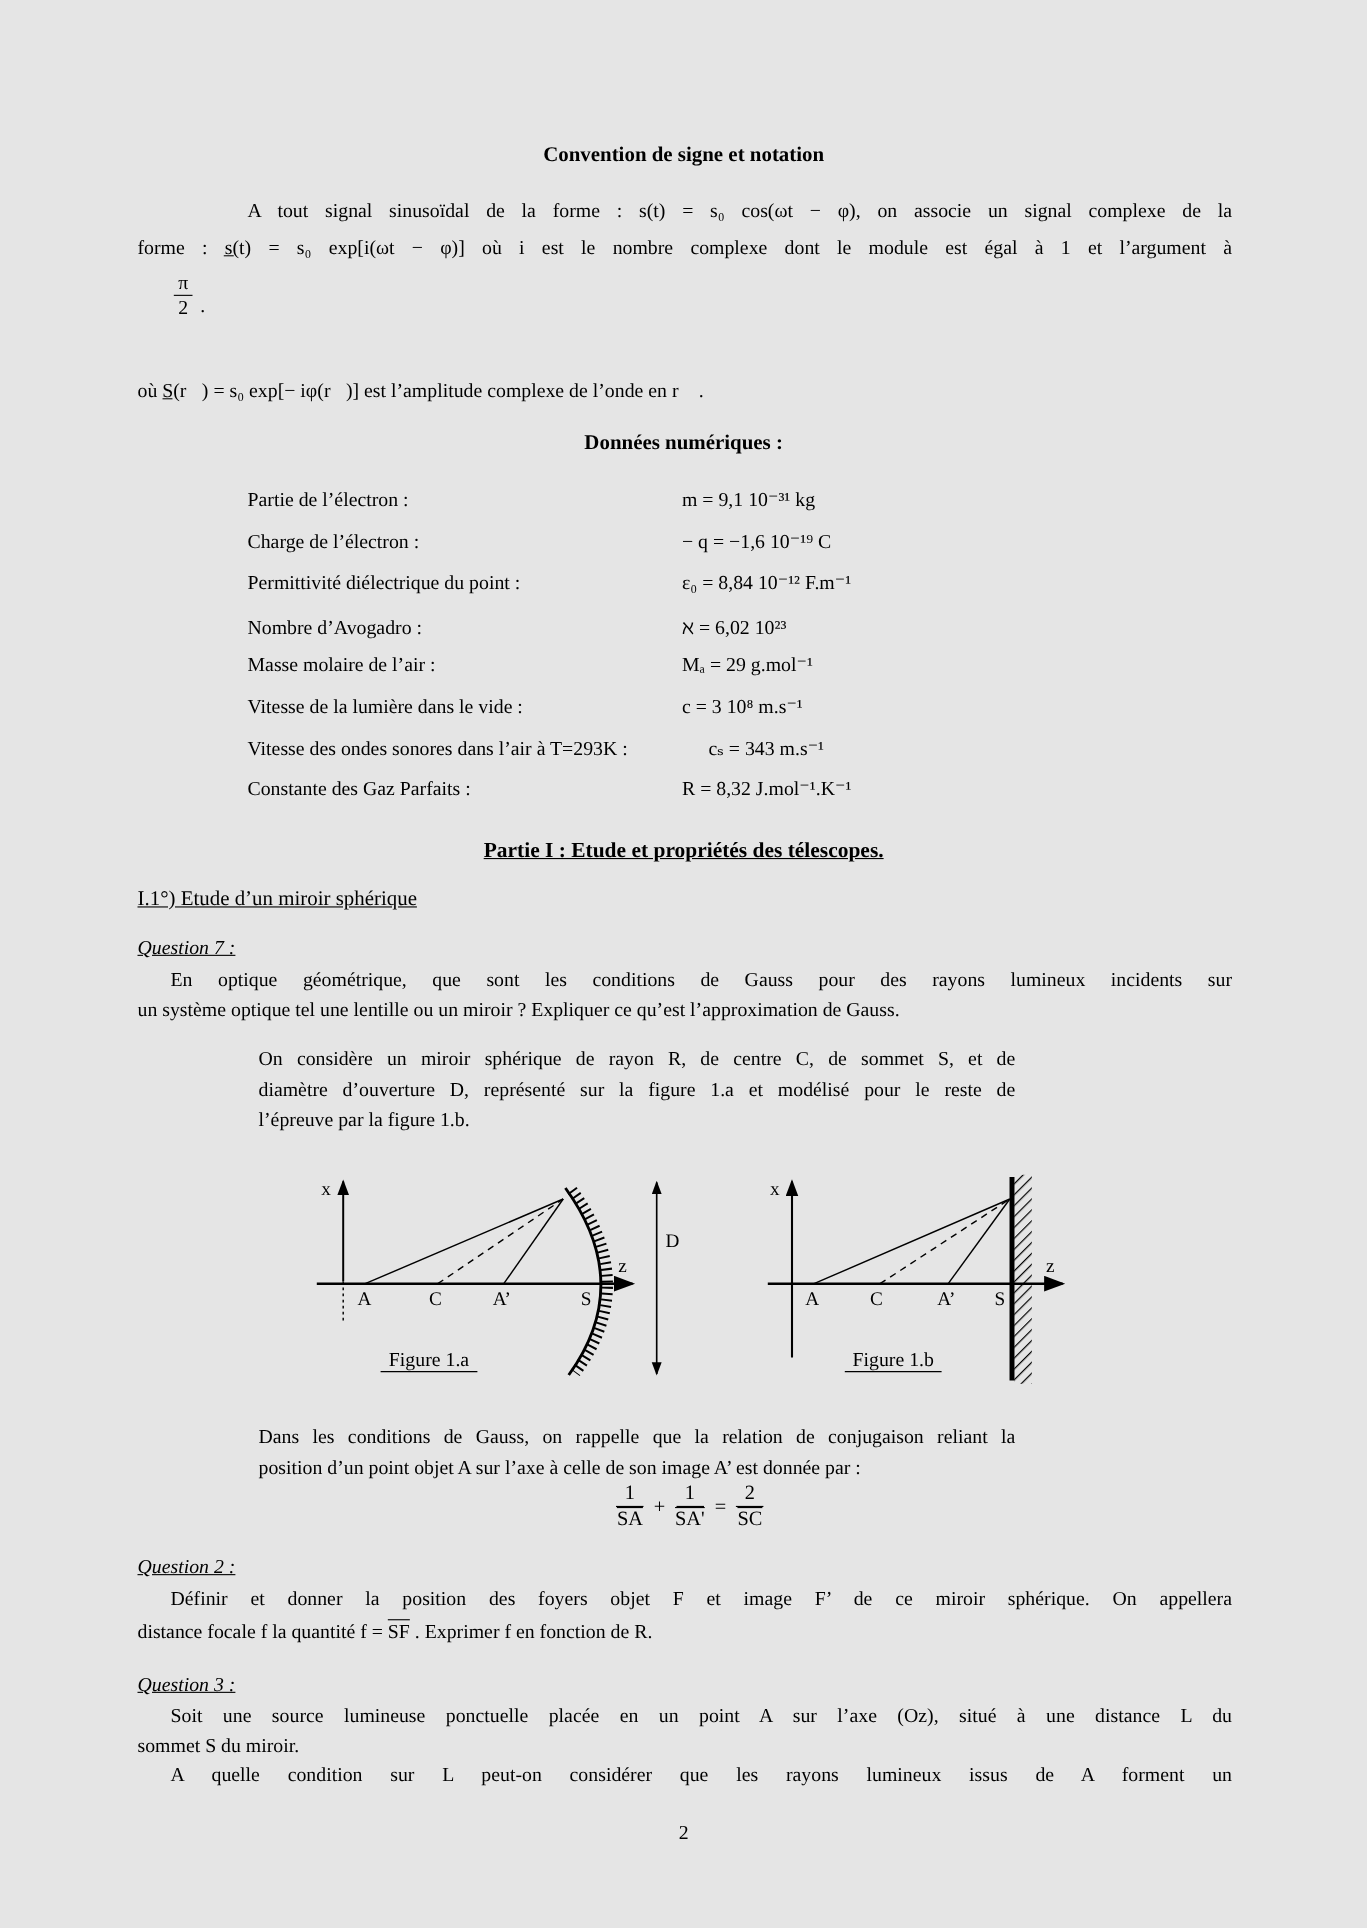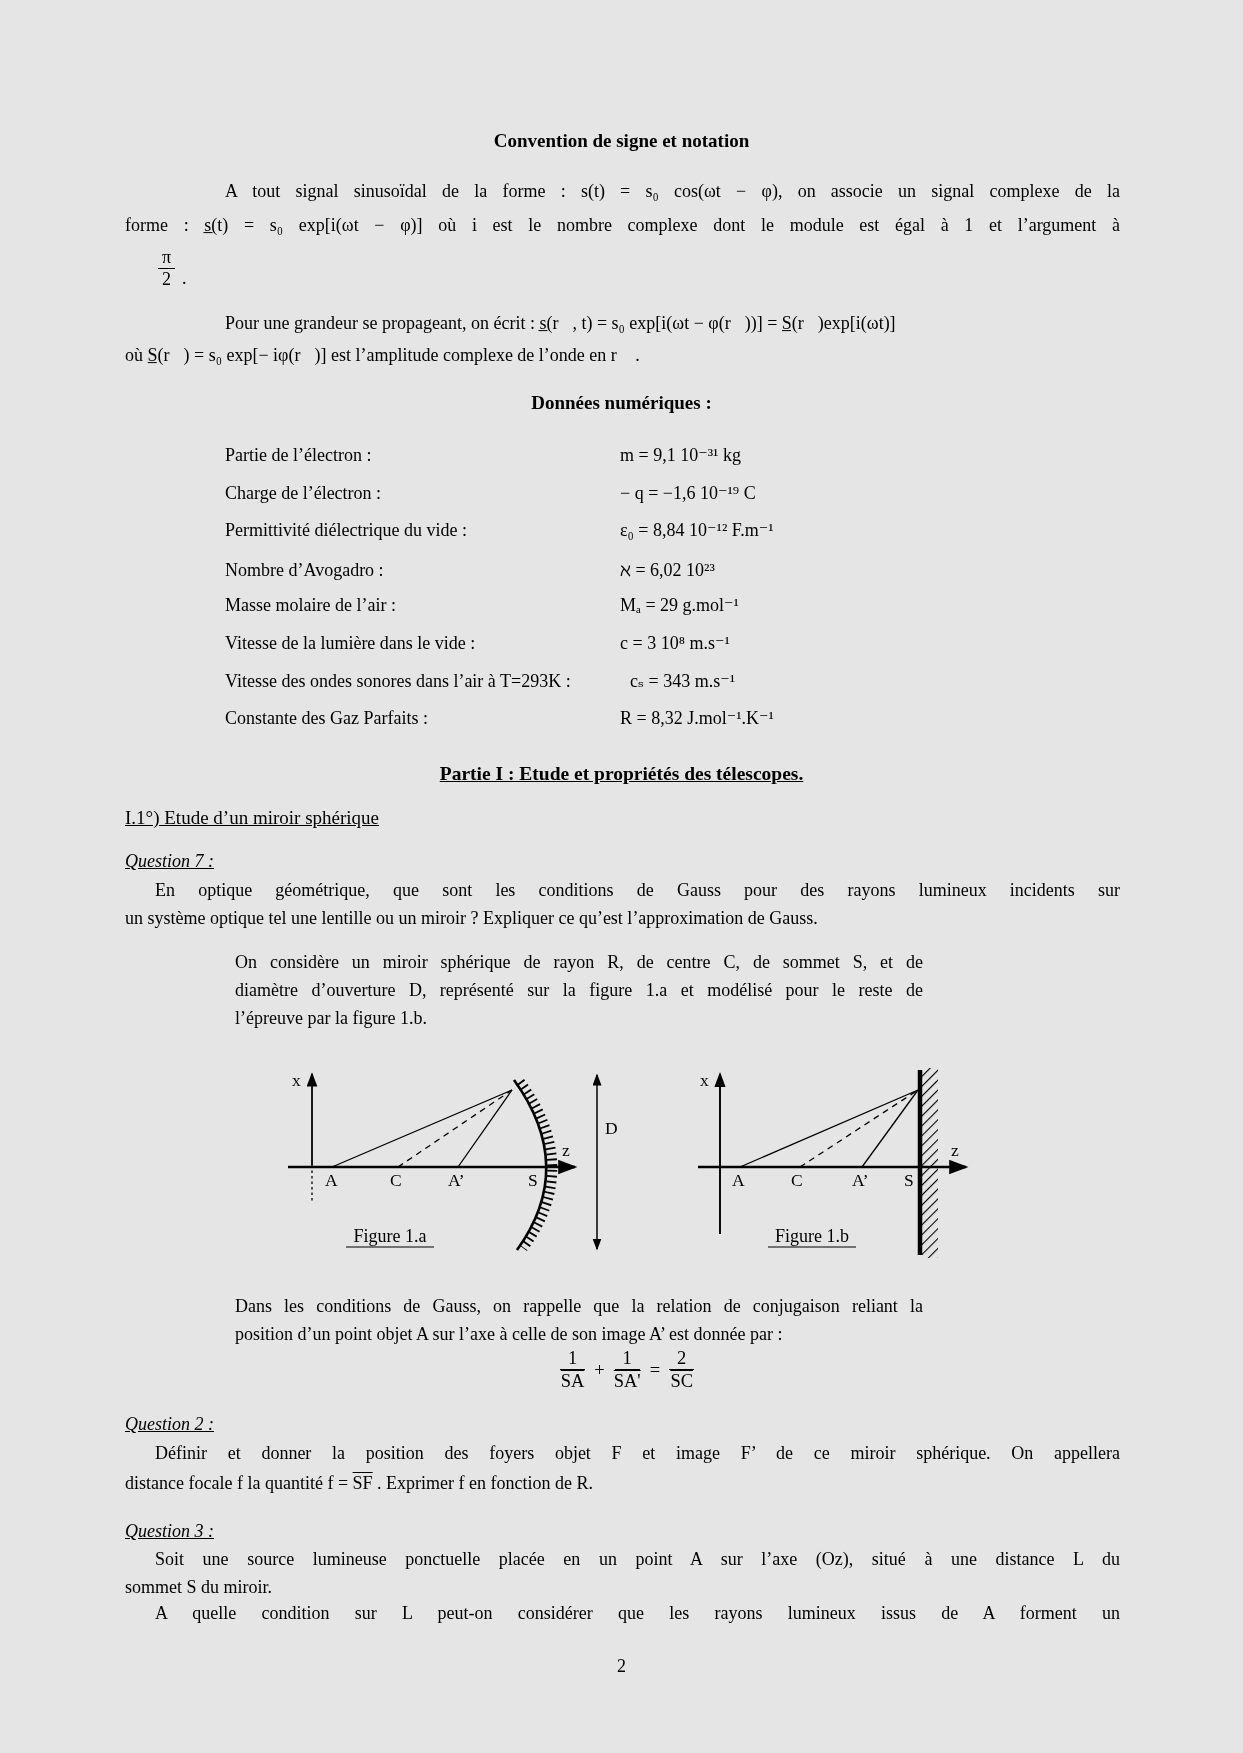--- a/index.html
+++ b/index.html
@@ -42,52 +42,51 @@
   <div class="abs center title-main" style="top:130px;">Convention de signe et notation</div>
   <div class="abs t jl" style="top:180px; left:225px; width:895px;">A tout signal sinusoïdal de la forme : s(t) = s₀ cos(ωt − φ), on associe un signal complexe de la</div>
   <div class="abs t jl" style="top:214px; left:125px; width:995px;">forme : s̲(t) = s₀ exp[i(ωt − φ)] où i est le nombre complexe dont le module est égal à 1 et l’argument à</div>
   <div class="abs pifrac">
     <span class="frcol">
       <span class="n">π</span>
       <span class="d">2</span>
     </span>
     <span>.</span>
   </div>
-  <div class="abs t" style="top:312px; left:225px;">Pour une grandeur se propageant, on écrit : s̲(r⃗, t) = s₀ exp[i(ωt − φ(r⃗))] = S̲(r⃗)exp[i(ωt)]</div>
   <div class="abs t" style="top:344px; left:125px;">où S̲(r⃗) = s₀ exp[− iφ(r⃗)] est l’amplitude complexe de l’onde en r⃗ .</div>
 
   <div class="abs center title-main" style="top:392px;">Données numériques :</div>
   <div class="abs datarows">
     <div class="drow">
       <span class="lbl">Partie de l’électron :</span>
       <span>m = 9,1 10⁻³¹ kg</span>
     </div>
     <div class="drow">
       <span class="lbl">Charge de l’électron :</span>
       <span>− q = −1,6 10⁻¹⁹ C</span>
     </div>
     <div class="drow">
-      <span class="lbl">Permittivité diélectrique du vide :</span>
+      <span class="lbl">Permittivité diélectrique du point :</span>
       <span>ε₀ = 8,84 10⁻¹² F.m⁻¹</span>
     </div>
     <div class="drow">
       <span class="lbl">Nombre d’Avogadro :</span>
       <span>ℵ = 6,02 10²³</span>
     </div>
     <div class="drow">
       <span class="lbl">Masse molaire de l’air :</span>
       <span>Mₐ = 29 g.mol⁻¹</span>
     </div>
     <div class="drow">
       <span class="lbl">Vitesse de la lumière dans le vide :</span>
       <span>c = 3 10⁸ m.s⁻¹</span>
     </div>
     <div class="drow">
       <span class="lbl">Vitesse des ondes sonores dans l’air à T=293K :</span>
-      <span style="margin-left:10px;">cₛ = 343 m.s⁻¹</span>
+      <span style="margin-left:24px;">cₛ = 343 m.s⁻¹</span>
     </div>
     <div class="drow">
       <span class="lbl">Constante des Gaz Parfaits :</span>
       <span>R = 8,32 J.mol⁻¹.K⁻¹</span>
     </div>
   </div>
 
   <div class="abs center part-title" style="top:763px;">Partie I : Etude et propriétés des télescopes.</div>
   <div class="abs sec-title" style="top:807px; left:125px;">I.1°) Etude d’un miroir sphérique</div>
 

